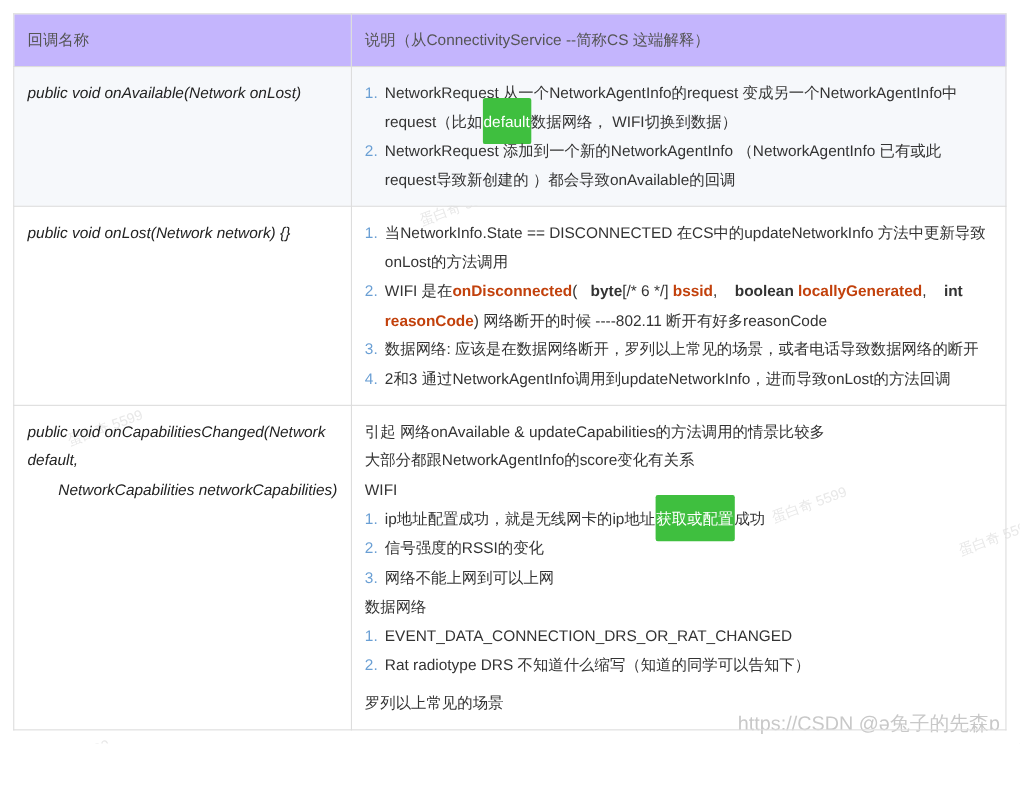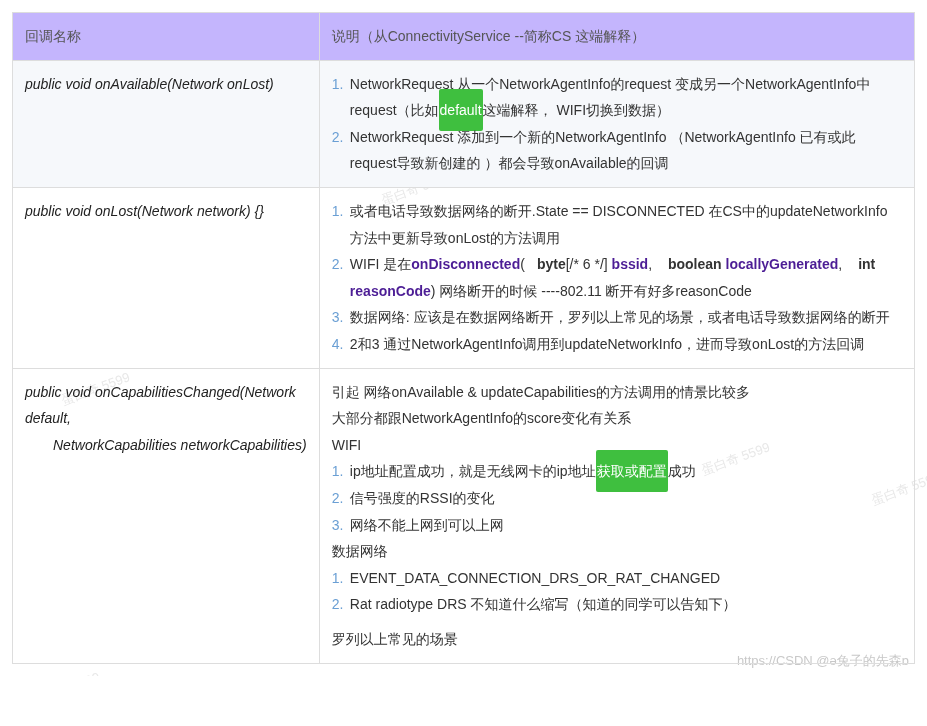--- a/index.html
+++ b/index.html
@@ -53,38 +53,38 @@
     left: 0;
     color: #6a9fd4;
   }
   .hl-green {
     background: #3fbf3f;
     color: #fff;
     padding: 13px 1px;
     border-radius: 2px;
   }
   .ital { }
-  .blue { color: #4c1d95; font-weight: 600; }
+  .blue { color: #c2410c; font-weight: 600; }
   .plain { font-weight: 400; color:#333;margin-left:12px; }
   .wm {
     position: absolute;
     color: #e8e8e8;
     font-size: 13px;
     transform: rotate(-20deg);
     pointer-events: none;
     user-select: none;
     white-space: nowrap;
     z-index: 0;
   }
   .footer-wm {
     position: absolute;
     right: 18px;
     bottom: 6px;
     color: #bbb;
-    font-size: 13px;
+    font-size: 18px;
     opacity: 0.8;
   }
   .content-layer { position: relative; z-index: 1; }
 </style>
 </head>
 <body>
 
 <div class="wm" style="top:140px; left:40px;">蛋白奇 5599</div>
 <div class="wm" style="top:180px; left:380px;">蛋白奇 5599</div>
 <div class="wm" style="top:380px; left:60px;">蛋白奇 5599</div>
@@ -107,35 +107,35 @@
   </thead>
   <tbody>
 
     <tr class="hover">
       <td>
         <span class="sig">public void onAvailable(Network onLost)</span>
       </td>
       <td>
         <ol class="numbered">
           <li>
-            <span>NetworkRequest  从一个NetworkAgentInfo的request 变成另一个NetworkAgentInfo中request（比如</span><span class="hl-green">default</span><span>这端解释，  WIFI切换到数据）</span>
+            <span>NetworkRequest  从一个NetworkAgentInfo的request 变成另一个NetworkAgentInfo中request（比如</span><span class="hl-green">default</span><span>数据网络，  WIFI切换到数据）</span>
           </li>
           <li>NetworkRequest 添加到一个新的NetworkAgentInfo  （NetworkAgentInfo 已有或此request导致新创建的 ）都会导致onAvailable的回调</li>
         </ol>
       </td>
     </tr>
 
     <tr>
       <td>
         <span class="sig">public void onLost(Network network) {}</span>
       </td>
       <td>
         <ol class="numbered">
           <li>
-            <span>或者电话导致数据网络的断开.State == </span><span class="ital">DISCONNECTED 在CS中的</span><span>updateNetworkInfo 方法中更新导致onLost的方法调用</span>
+            <span>当NetworkInfo.State == </span><span class="ital">DISCONNECTED 在CS中的</span><span>updateNetworkInfo 方法中更新导致onLost的方法调用</span>
           </li>
           <li>
             <span>WIFI 是在</span><span class="blue">onDisconnected</span><span>(</span><span class="plain" style="font-weight:700">byte</span><span>[/* 6 */] </span><span class="blue">bssid</span><span>, </span><span class="plain" style="font-weight:700">boolean</span><span> </span><span class="blue">locallyGenerated</span><span>, </span><span class="plain" style="font-weight:700">int</span><span> </span><span class="blue">reasonCode</span><span>)</span><span>  网络断开的时候 ----802.11  断开有好多reasonCode</span>
           </li>
           <li>数据网络:   应该是在数据网络断开，罗列以上常见的场景，或者电话导致数据网络的断开</li>
           <li> 2和3 通过NetworkAgentInfo调用到updateNetworkInfo，进而导致onLost的方法回调</li>
         </ol>
       </td>
     </tr>
 

